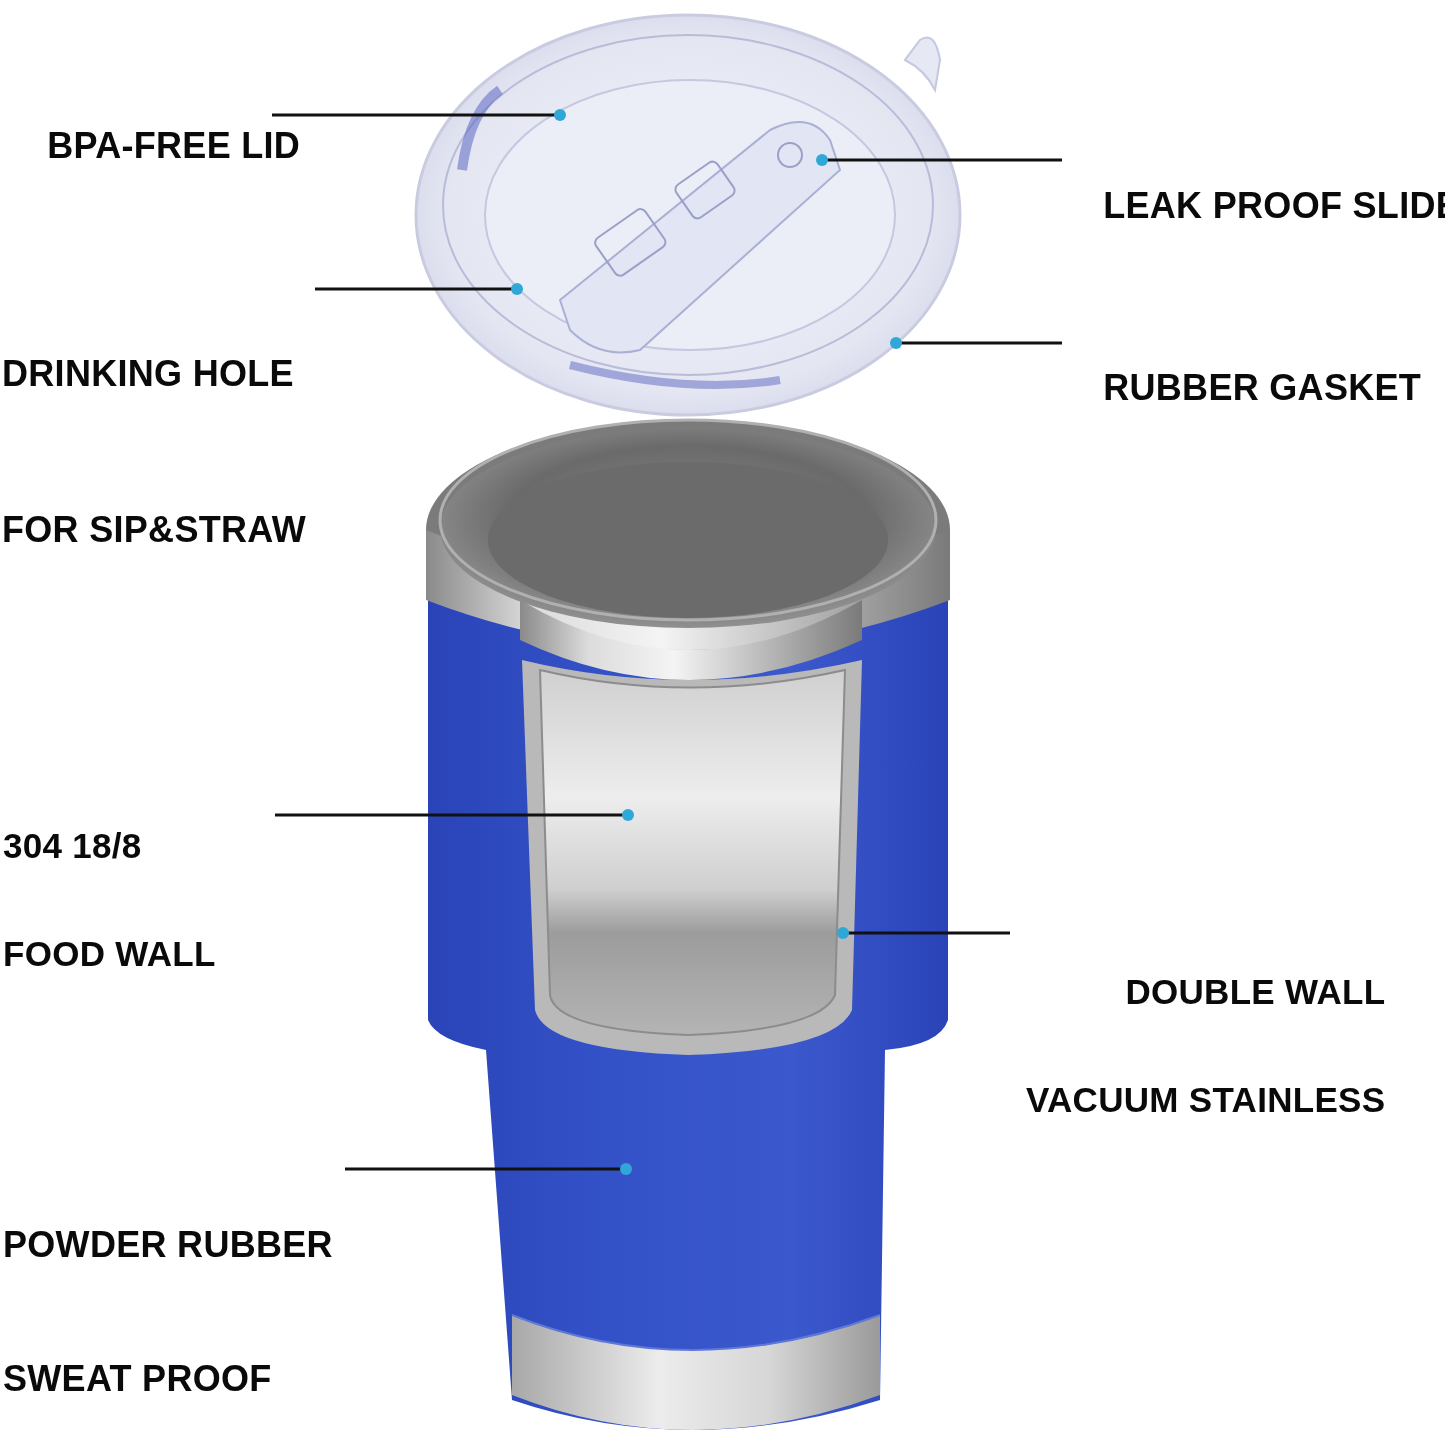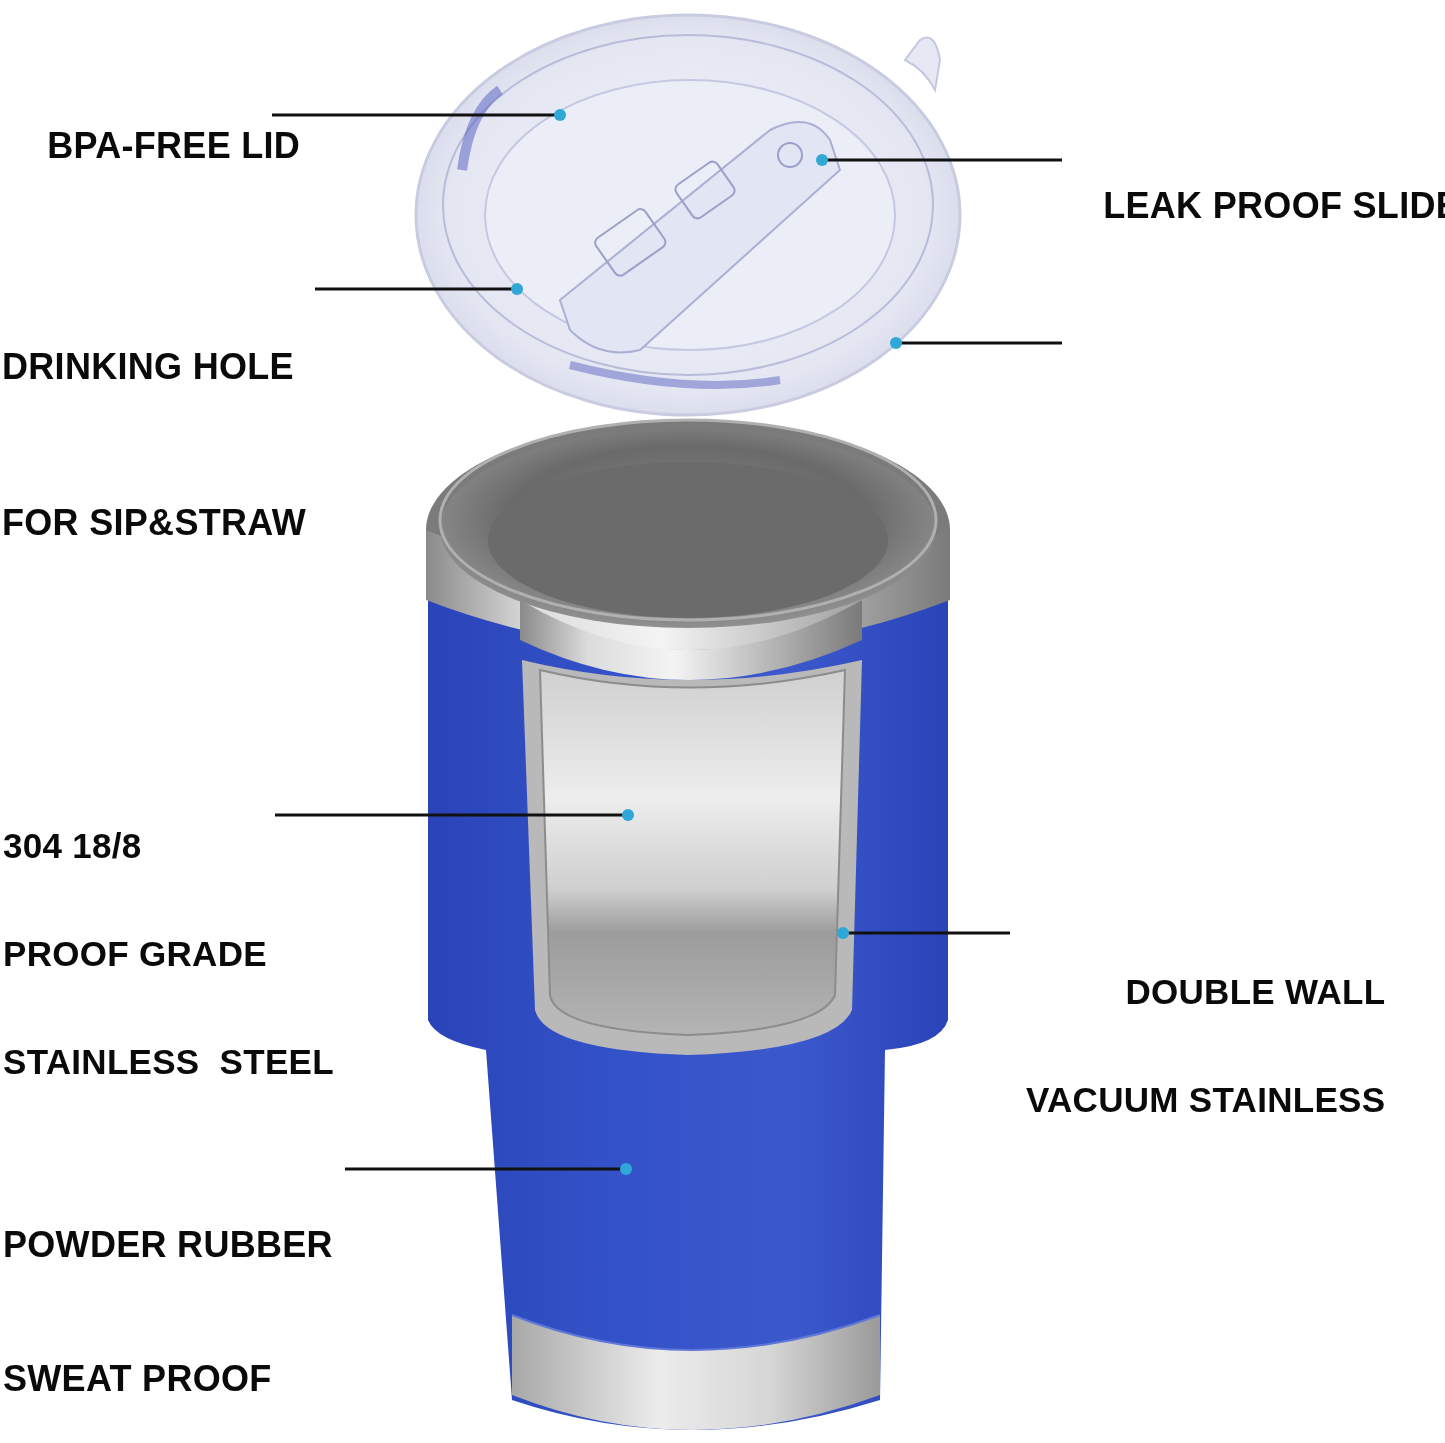--- a/index.html
+++ b/index.html
@@ -116,30 +116,32 @@
   </svg>
 
   <div class="label lbl-lg" style="left:6px; top:80px;">
     <span>BPA-FREE LID</span>
   </div>
 
   <div class="label lbl-lg" style="left:1062px; top:140px;">
     <span>LEAK PROOF SLIDER</span>
   </div>
 
-  <div class="label lbl-lg" style="left:2px; top:257px;">
+  <div class="label lbl-lg" style="left:2px; top:264px;">
     <div>DRINKING HOLE</div>
     <div style="margin-top:24px;">FOR SIP&amp;STRAW</div>
   </div>
 
+  <div class="label lbl-lg" style="left:1062px; top:322px;">
+    <span>RUBBER GASKET</span>
+  </div>
 
   <div class="label lbl-md" style="left:3px; top:756px;">
     <div>304 18/8</div>
-    <div>PROOF GRADE</div>
-    <div>STAINLESS  STEEL</div>
+    <div>FOOD WALL</div>
   </div>
 
   <div class="label lbl-md" style="left:1026px; top:902px;text-align:right;">
     <div>DOUBLE WALL</div>
     <div>VACUUM STAINLESS</div>
   </div>
 
   <div class="label lbl-lg" style="left:3px; top:1135px;">
     <div>POWDER RUBBER</div>
     <div style="margin-top:2px;">SWEAT PROOF</div>

